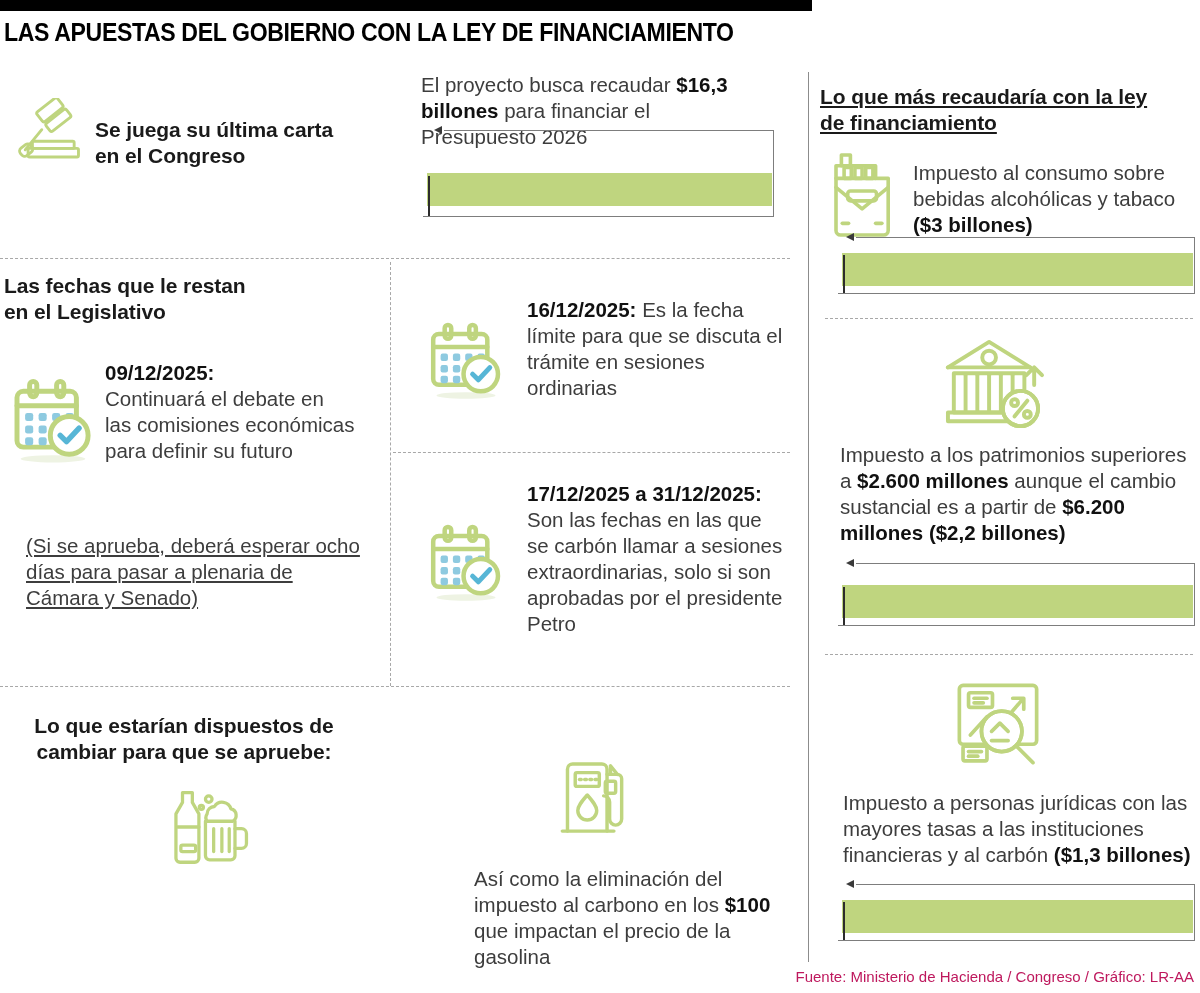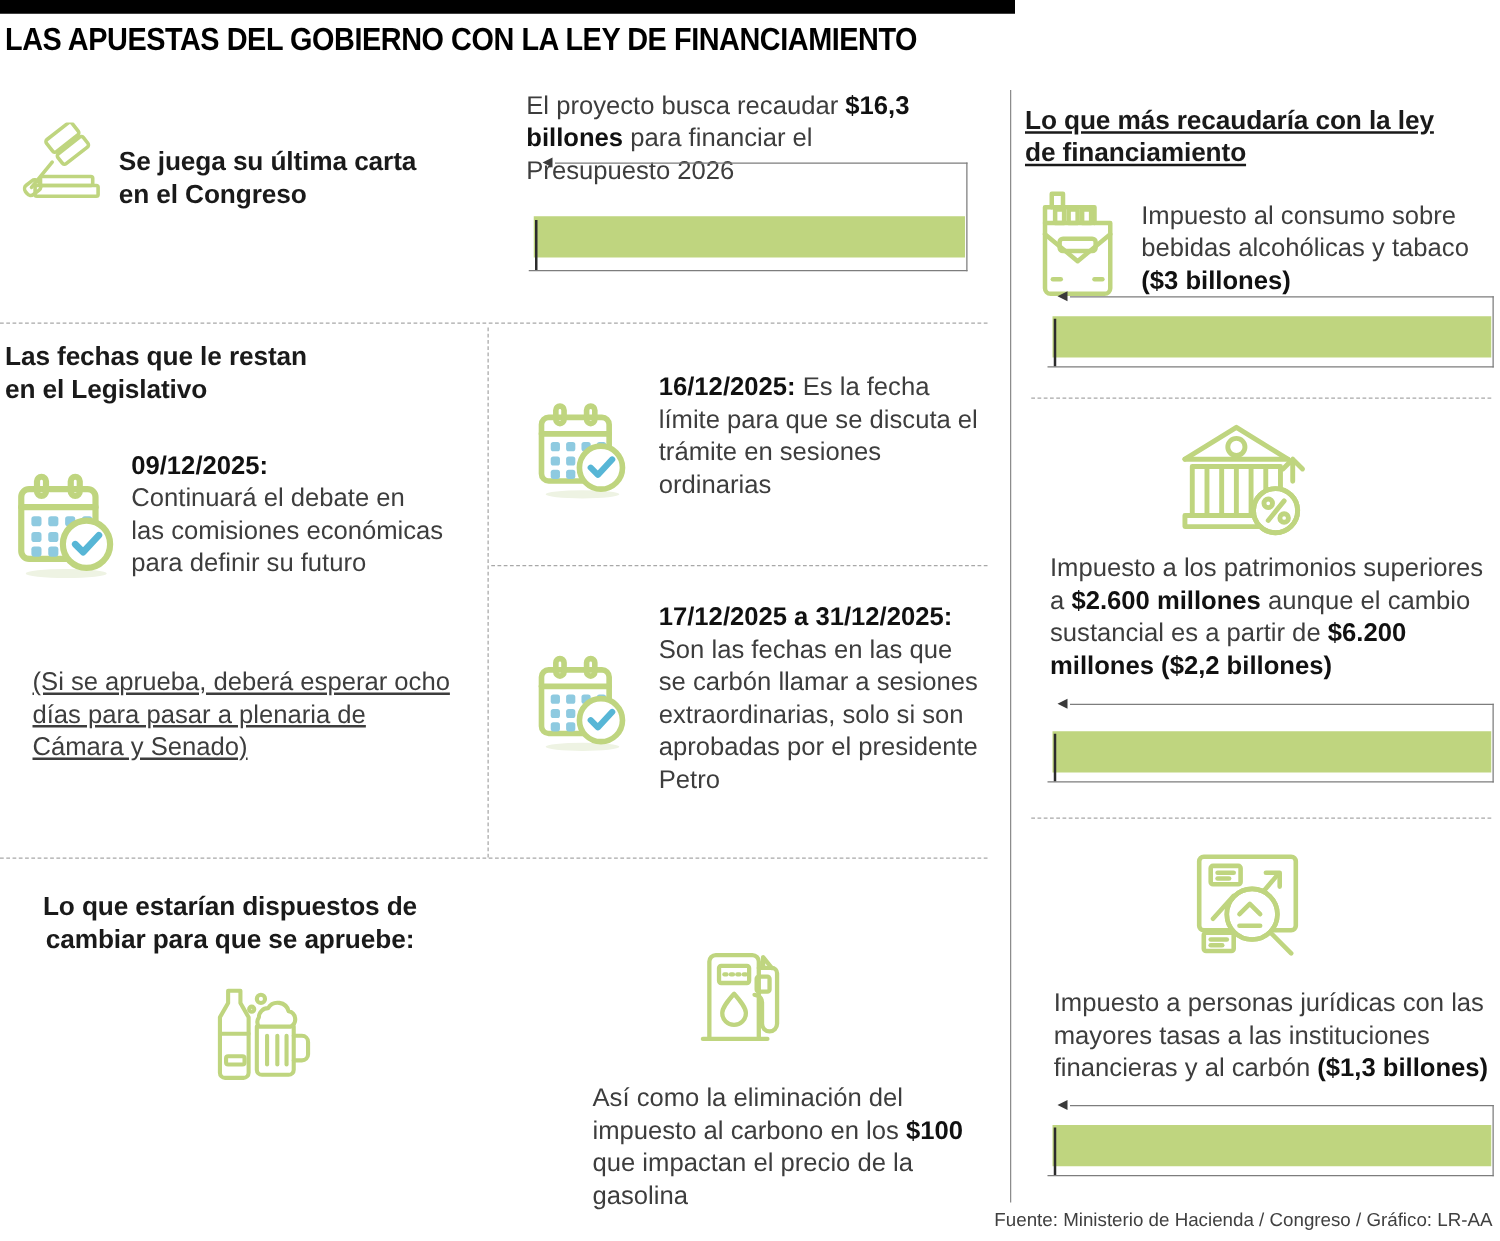--- a/index.html
+++ b/index.html
@@ -88,21 +88,21 @@
   .g-stroke-t { fill: none; stroke: #bfd57f; stroke-width: 4;
               stroke-linecap: round; stroke-linejoin: round; }
   .b-fill { fill: #8ecae0; }
   .b-stroke { fill: none; stroke: #57b6d6; stroke-width: 6;
               stroke-linecap: round; stroke-linejoin: round; }
   .shadow { fill: #eef3e3; }
 
   
   .source {
     position: absolute; right: 6px; bottom: 8px;
-    font-size: 15px; color: #404040; font-weight: 300;
+    font-size: 15px; color: #be185d; font-weight: 300;
     white-space: nowrap;
     padding-left: 32px;
   }
 </style>
 </head>
 <body>
 
 <div id="page">
 
   <div class="topbar"></div>

